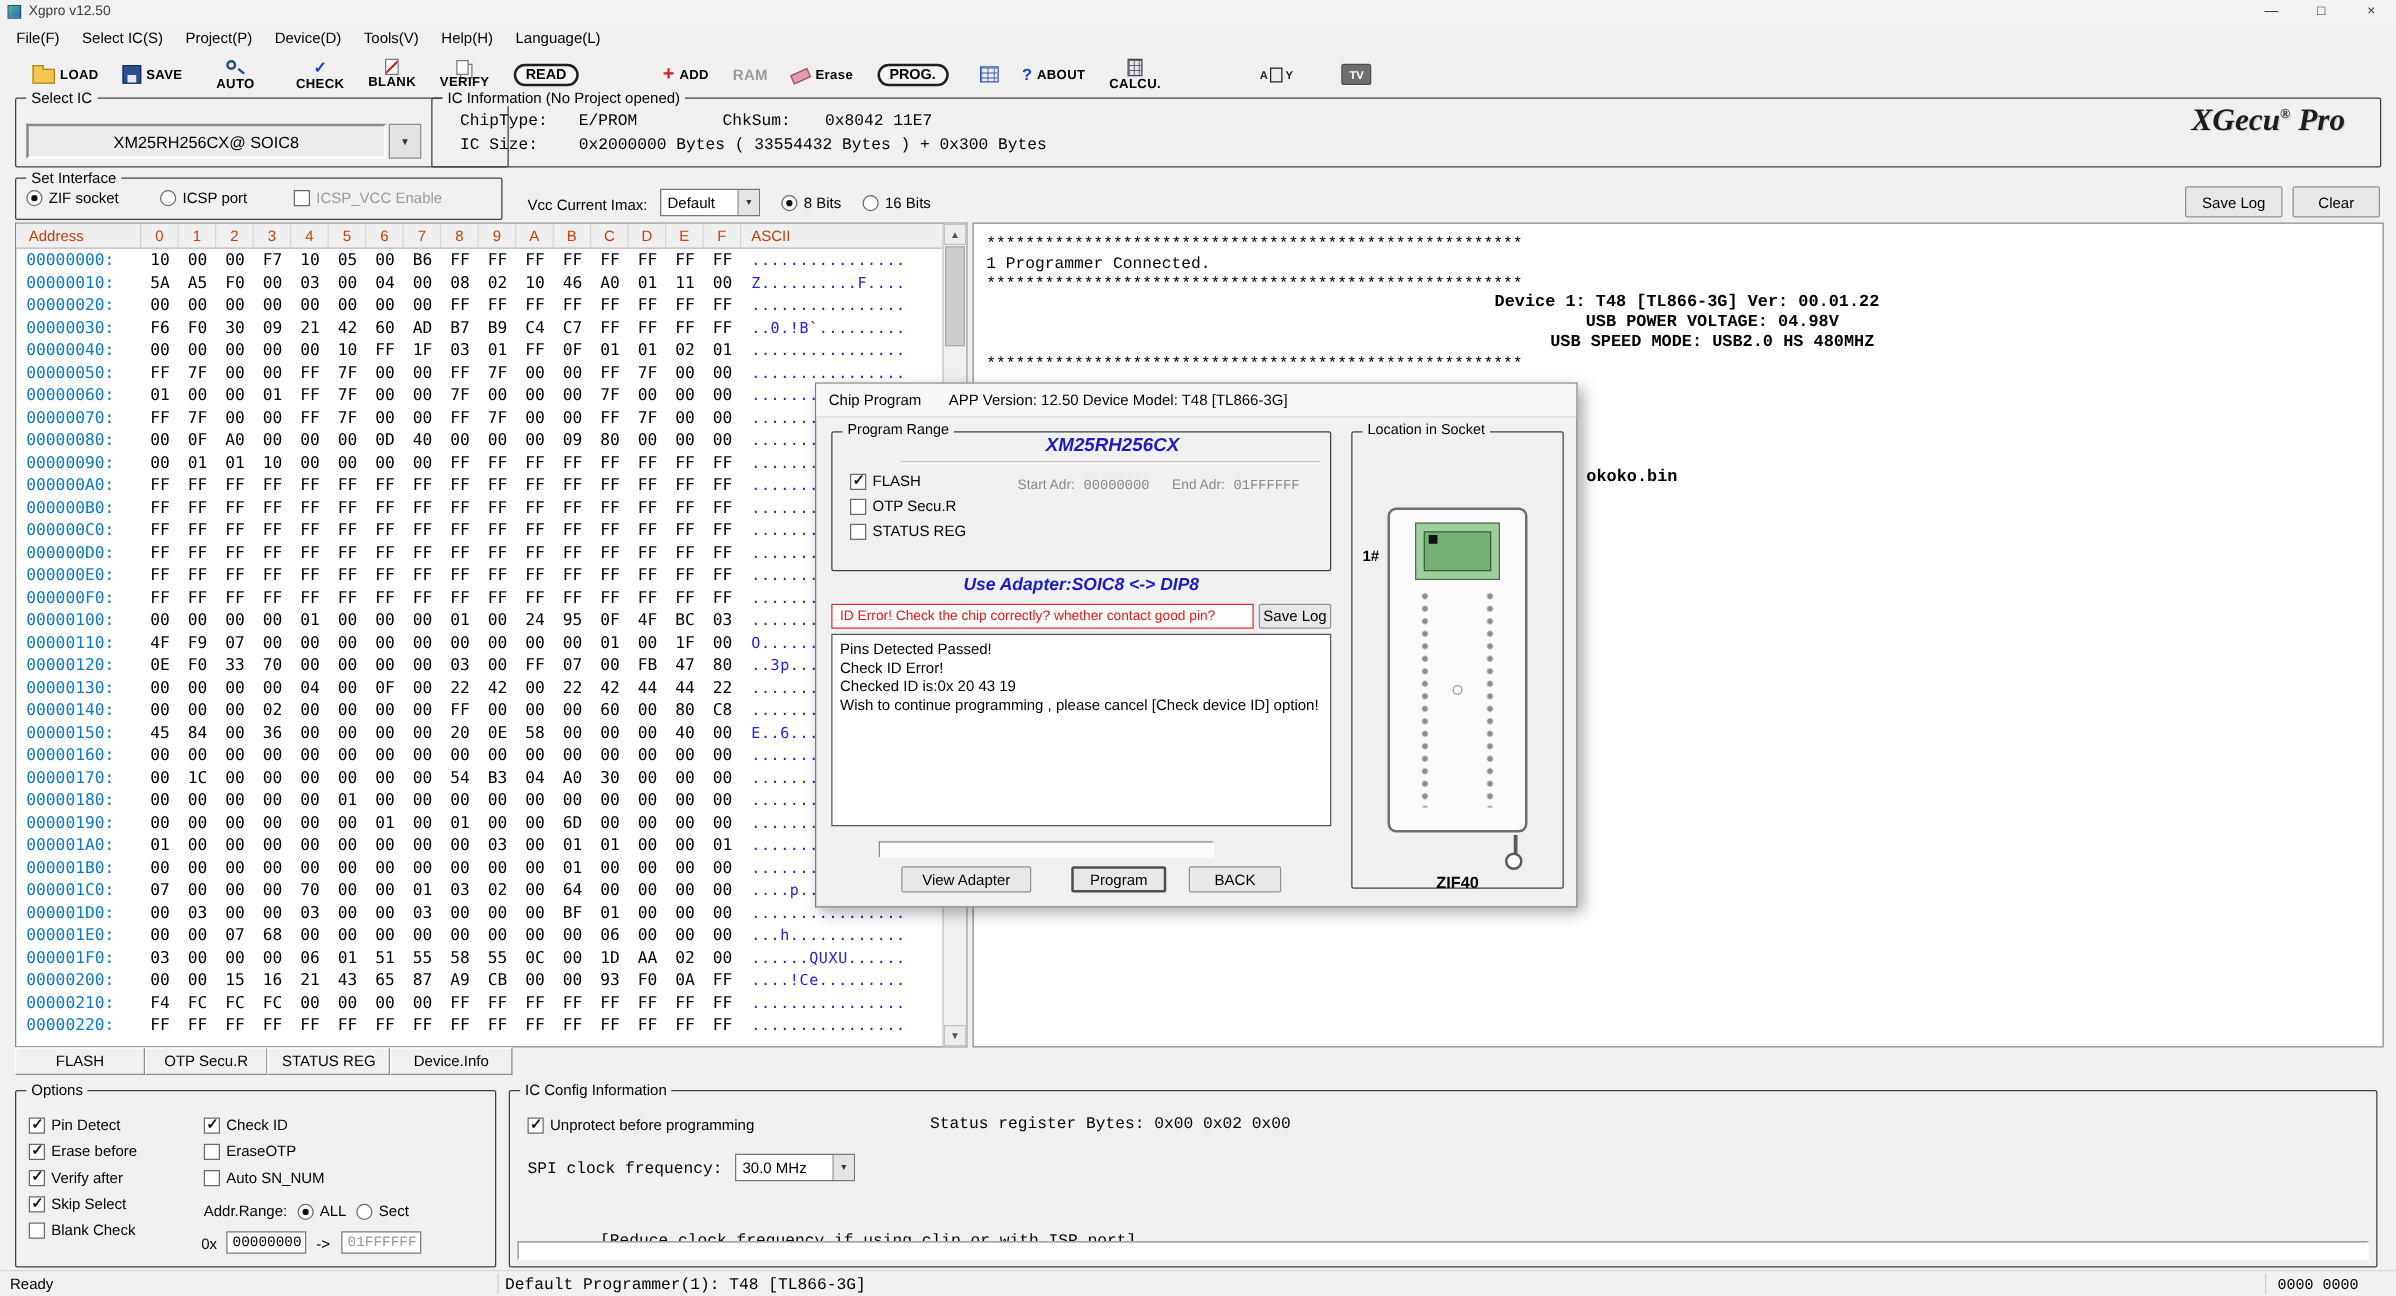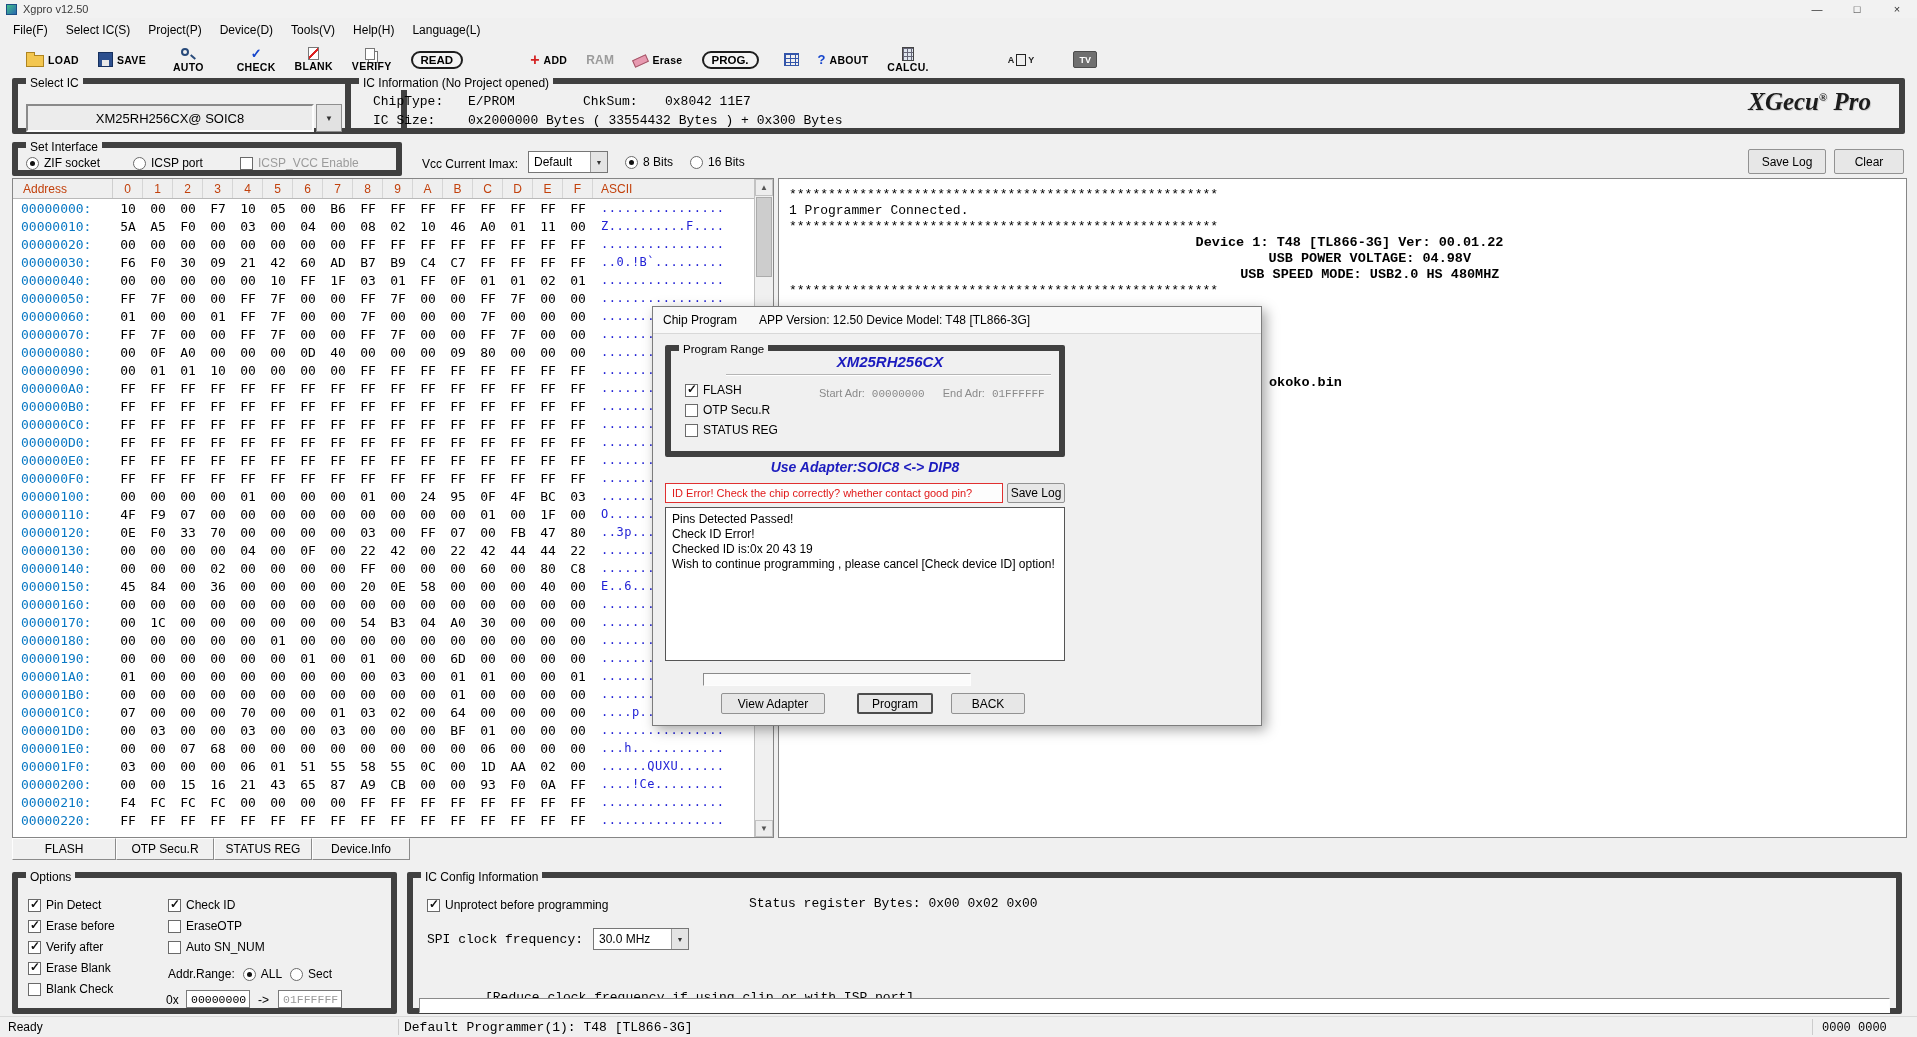--- a/index.html
+++ b/index.html
@@ -34,21 +34,21 @@
 .ic-blank{width:11px;height:13px;background:#fff;border:1px solid #777;background-image:linear-gradient(135deg,transparent 44%,#d22 44%,#d22 56%,transparent 56%);}
 .ic-verify{width:10px;height:12px;background:#fff;border:1px solid #777;box-shadow:3px 3px 0 -1px #fff,3px 3px 0 0 #777;margin-right:3px;}
 .ic-eraser{width:15px;height:8px;background:#e799b0;border:1px solid #a05566;transform:rotate(-24deg);margin-top:2px;}
 .ic-grid{width:15px;height:13px;border:1px solid #3355aa;background-image:linear-gradient(to right,#3355aa 1px,transparent 1px),linear-gradient(to bottom,#3355aa 1px,transparent 1px);background-size:5px 4px;}
 .ic-calc{width:12px;height:14px;border:1px solid #444;background:#dfe6ee;background-image:linear-gradient(to right,#667 1px,transparent 1px),linear-gradient(to bottom,#667 1px,transparent 1px);background-size:4px 4px;}
 .ic-tv{width:24px;height:17px;background:#6f6f6f;border:1px solid #4c4c4c;border-radius:2px;color:#fff;font-size:9px;font-weight:bold;display:flex;align-items:center;justify-content:center;}
 .ic-logic{display:flex;align-items:center;gap:2px;font-size:9px;font-weight:bold;color:#222;}
 .ic-logic i{width:10px;height:12px;border:1px solid #222;background:#eee;}
 
 
-.gb{position:absolute;border:6px solid #404040;border-radius:2px;padding-left:24px;}
+.gb{position:absolute;border:1px solid #404040;border-radius:2px;padding-left:24px;}
 .gb>.legend{position:absolute;top:-8px;left:8px;background:#f0f0f0;padding:0 4px;font-size:12px;white-space:nowrap;}
 .btn{position:absolute;background:#e7e7e7;border:1px solid #929292;display:flex;align-items:center;justify-content:center;font-size:12px;border-radius:2px;}
 .combo{position:absolute;background:#fff;border:1px solid #767676;display:flex;align-items:center;padding-left:5px;font-size:12px;}
 .combo .arrow{margin-left:auto;width:17px;align-self:stretch;background:#e4e4e4;border-left:1px solid #9a9a9a;display:flex;align-items:center;justify-content:center;font-size:7px;color:#333;}
 .cb{display:inline-flex;align-items:center;gap:5px;}
 .box{width:13px;height:13px;background:#fff;border:1px solid #6a6a6a;position:relative;flex:none;}
 .box.on::after{content:"✓";position:absolute;left:1px;top:-3px;font-size:12px;font-weight:bold;color:#111;}
 .radio{width:13px;height:13px;border:1px solid #6a6a6a;border-radius:50%;background:#fff;position:relative;flex:none;}
 .radio.on::after{content:"";position:absolute;left:3px;top:3px;width:5px;height:5px;border-radius:50%;background:#111;}
 .cb-lbl{font-size:12px;white-space:nowrap;}
@@ -1030,21 +1030,21 @@
         <label class="cb">
           <span class="box on"></span>
           <span class="cb-lbl">Erase before</span>
         </label>
         <label class="cb">
           <span class="box on"></span>
           <span class="cb-lbl">Verify after</span>
         </label>
         <label class="cb">
           <span class="box on"></span>
-          <span class="cb-lbl">Erase Blank</span>
+          <span class="cb-lbl">Skip Select</span>
         </label>
         <label class="cb">
           <span class="box"></span>
           <span class="cb-lbl">Blank Check</span>
         </label>
       </div>
     <div id="opt-col2" style="position:absolute;left:150px;top:20px;display:flex;flex-direction:column;gap:7px;">
         <label class="cb">
           <span class="box on"></span>
           <span class="cb-lbl">Check ID</span>
@@ -1132,15 +1132,31 @@
     <div class="dlg-log">
         <div>Pins Detected Passed!</div>
         <div>Check ID Error!</div>
         <div>Checked ID is:0x 20 43 19</div>
         <div>Wish to continue programming , please cancel [Check device ID] option!</div>
       </div>
     <div class="progress"></div>
     <div class="btn" style="left:68px;top:386px;width:104px;height:21px;">View Adapter</div>
     <div class="btn" style="left:204px;top:386px;width:76px;height:21px;border:2px solid #4d4d4d;">Program</div>
     <div class="btn" style="left:298px;top:386px;width:74px;height:21px;">BACK</div>
+    <div class="gb" style="left:428px;top:38px;width:170px;height:366px;">
+      <span class="legend" style="font-size:11.5px;">Location in Socket</span>
+      <span class="pin1">1#</span>
+      <div class="socket">
+        <div class="chipg">
+            <i class="inner"></i>
+            <i class="dot"></i>
+          </div>
+        <div class="pins pins-l"></div>
+        <div class="pins pins-r"></div>
+        <i class="screw"></i>
+      </div>
+      <i class="lever-stem"></i>
+      <i class="lever-ring"></i>
+      <span class="socket-name">ZIF40</span>
+    </div>
   </div>
 
 </div>
 
 </body></html>

